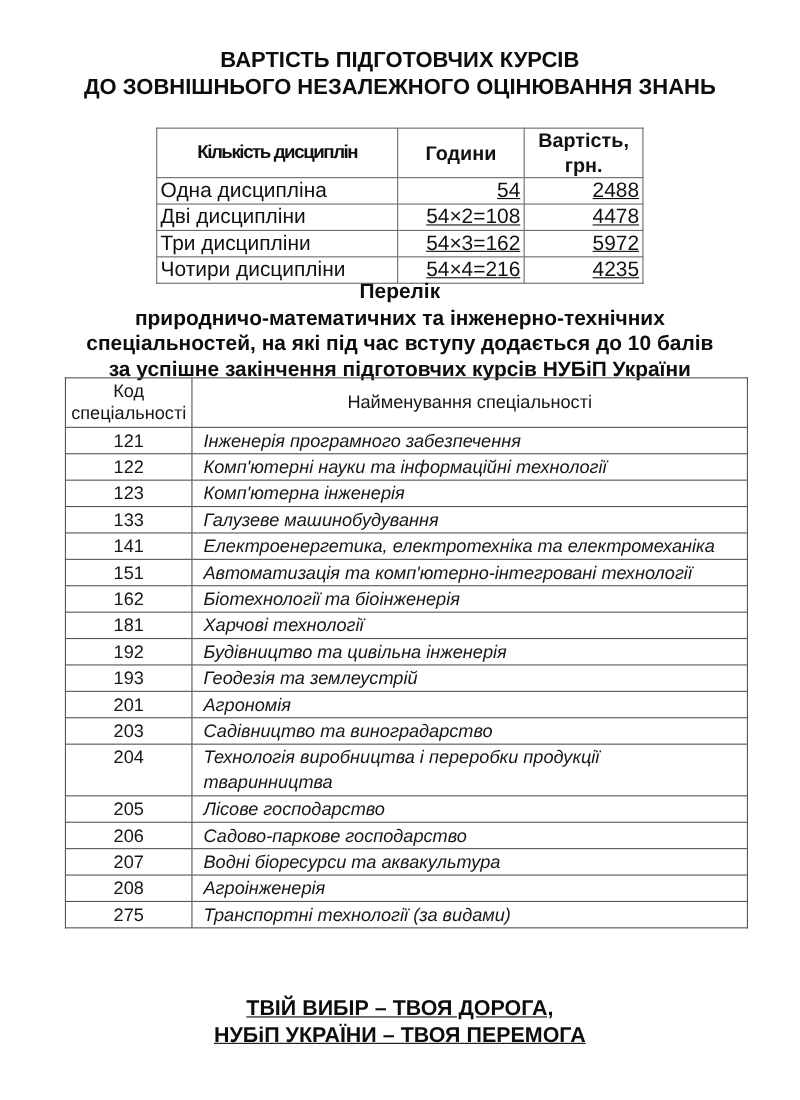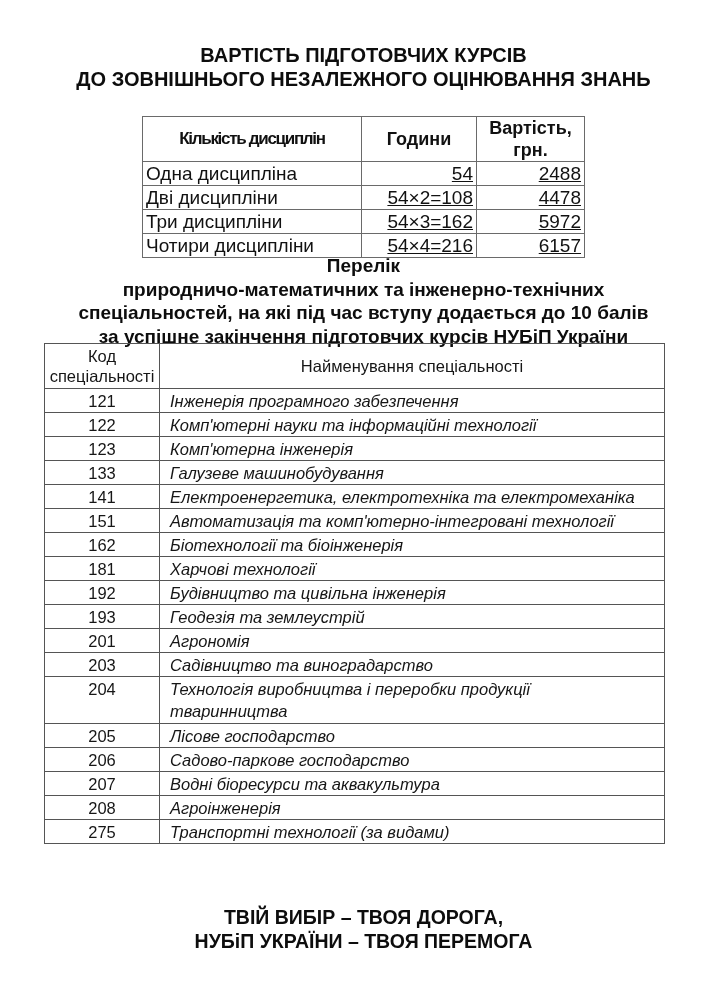--- a/index.html
+++ b/index.html
@@ -20,32 +20,32 @@
     .t1 th { height: 36px; font-weight: bold; text-align: center; font-size: 18px; }
     .t1 th.c0 { font-size: 17px; letter-spacing: -1.3px; }
     .t1 td.c0 { text-align: left; white-space: nowrap; }
     .t1 td.c1, .t1 td.c2 { text-align: right; text-decoration: underline; }
     .t1 .c0 { width: 212px; }
     .t1 .c1 { width: 108px; }
 
     #title2 { top: 254px; font-size: 19px; line-height: 23.5px; }
 
     .t2 {
-      position: absolute; left: 44px; top: 343px; width: 621px;
+      position: absolute; left: 59px; top: 343px; width: 621px;
       border-collapse: collapse; font-size: 16.5px; color: #161616;
     }
     .t2 td, .t2 th { border: 1.5px solid #555; padding: 0 4px; line-height: 22px; }
     .t2 th { font-weight: normal; height: 44px; font-size: 16.5px; line-height: 20px; }
     .t2 th.code { width: 112px; padding: 0 1px; }
     .t2 td { height: 23px; }
     .t2 td.code { text-align: center; margin-top: 13px; }
     .t2 td.name { text-align: left; padding-left: 10px; font-style: italic; }
     .t2 td.name.wrap { line-height: 22px; padding-top: 1px; padding-bottom: 1px; }
 
-    #slogan { top: 905px; font-size: 19.5px; line-height: 24px; }
+    #slogan { top: 905px; font-size: 19.5px; line-height: 24px; text-decoration: underline; }
   </style>
 </head>
 <body>
 
 <div id="title1" class="title">
   <div>ВАРТІСТЬ ПІДГОТОВЧИХ КУРСІВ</div>
   <div>ДО ЗОВНІШНЬОГО НЕЗАЛЕЖНОГО ОЦІНЮВАННЯ ЗНАНЬ</div>
 </div>
 
 <table class="t1">
@@ -68,21 +68,21 @@
       <td class="c2">4478</td>
     </tr>
     <tr>
       <td class="c0">Три дисципліни</td>
       <td class="c1">54×3=162</td>
       <td class="c2">5972</td>
     </tr>
     <tr>
       <td class="c0">Чотири дисципліни</td>
       <td class="c1">54×4=216</td>
-      <td class="c2">6157</td>
+      <td class="c2">4235</td>
     </tr>
   </tbody>
 </table>
 
 <div id="title2" class="title">
   <div>Перелік</div>
   <div>природничо-математичних та інженерно-технічних</div>
   <div>спеціальностей, на які під час вступу додається до 10 балів</div>
   <div>за успішне закінчення підготовчих курсів НУБіП України</div>
 </div>

